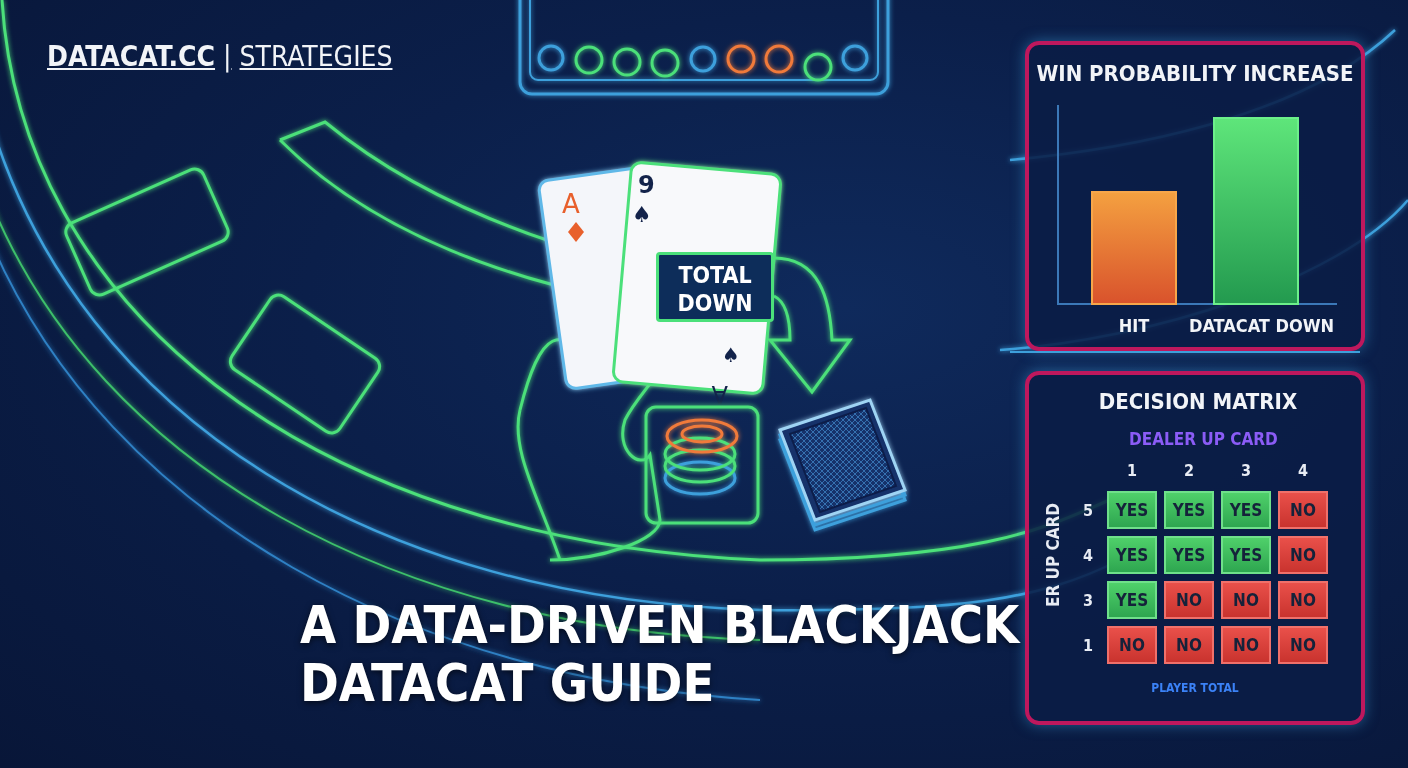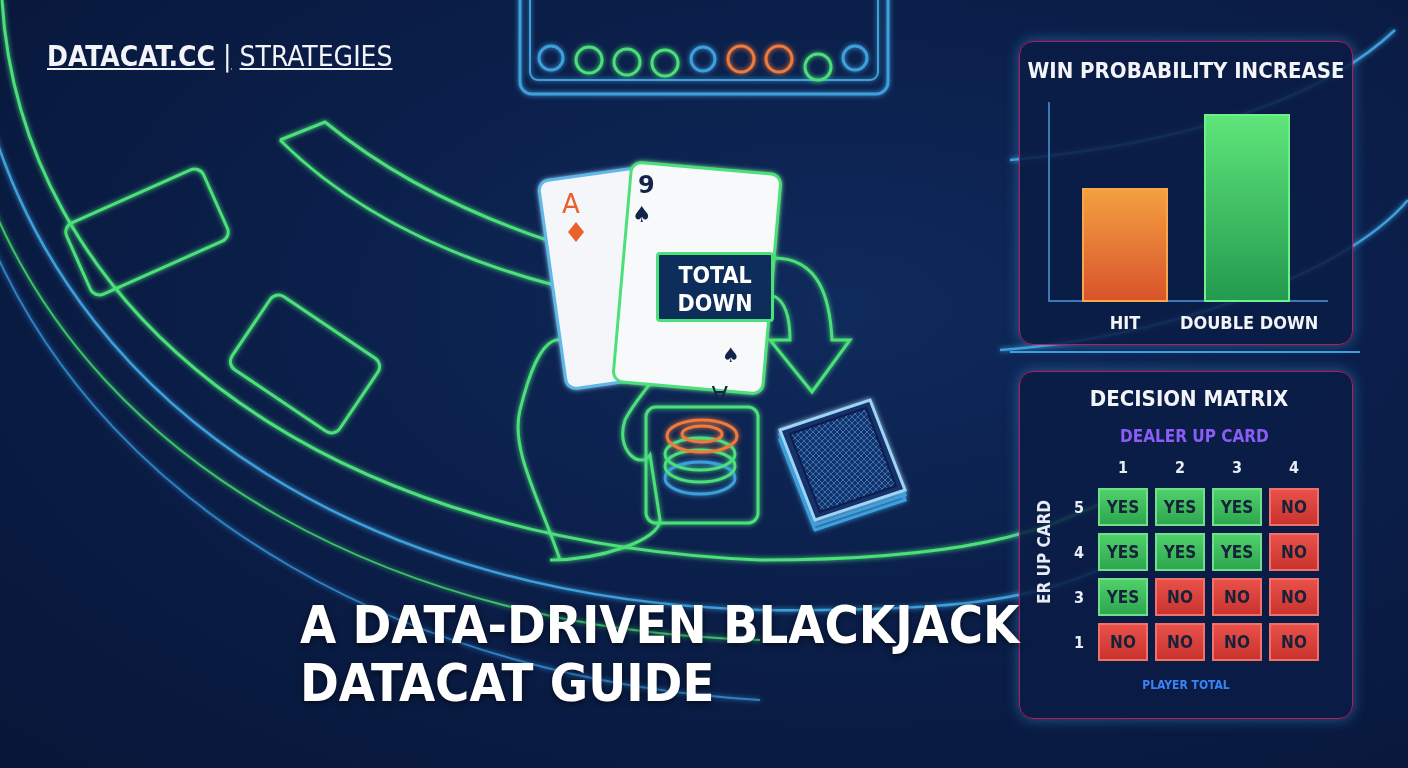--- a/index.html
+++ b/index.html
@@ -5,21 +5,21 @@
   html,body{margin:0;padding:0;}
   body{width:1408px;height:768px;overflow:hidden;position:relative;
     background:radial-gradient(ellipse at 60% 40%, #0f2a5c 0%, #0b1f4a 45%, #081638 100%);
     font-family:"DejaVu Sans Condensed","DejaVu Sans",sans-serif;color:#fff;}
   .scene{position:absolute;left:0;top:0;width:1408px;height:768px;}
   .brand{position:absolute;left:47px;top:40px;font-size:28px;letter-spacing:0px;color:#f2f4f8;white-space:nowrap;text-decoration:underline;}
   .brand .b1{font-weight:bold;}
   .brand .sep{margin:0 8px;font-weight:normal;}
   .brand .b2{font-weight:normal;}
   .headline{position:absolute;left:300px;top:596px;width:820px;text-align:left;font-weight:bold;font-size:52px;line-height:58px;color:#fff;text-shadow:0 2px 6px rgba(0,0,0,0.6);}
-  .panel{position:absolute;border:1px solid #be185d;border-radius:14px;background:rgba(10,28,70,0.88);box-shadow:0 0 14px rgba(62,160,220,0.5);}
+  .panel{position:absolute;border:4px solid #be185d;border-radius:14px;background:rgba(10,28,70,0.88);box-shadow:0 0 14px rgba(62,160,220,0.5);margin-left:6px;}
   .panel-chart{left:1019px;top:41px;width:332px;height:302px;}
   .panel-matrix{left:1019px;top:371px;width:332px;height:346px;}
   .panel-title{position:absolute;left:0;right:0;text-align:center;font-weight:bold;color:#f2f4f8;}
   .chart-title{top:16px;font-size:22px;}
   .axis-y{position:absolute;left:28px;top:60px;width:2px;height:200px;background:#3b78b8;}
   .axis-x{position:absolute;left:28px;top:258px;width:280px;height:2px;background:#3b78b8;}
   .bar{position:absolute;bottom:42px;}
   .bar-hit{left:62px;width:82px;height:110px;background:linear-gradient(#f4a040,#d9532c);border:2px solid #f7a64a;}
   .bar-dd{left:184px;width:82px;height:184px;background:linear-gradient(#5ee57a,#239a4f);border:2px solid #6cf08a;}
   .bar-label{position:absolute;top:270px;font-size:18px;font-weight:bold;color:#f2f4f8;white-space:nowrap;text-align:center;}
@@ -130,21 +130,21 @@
     <div>DOWN</div>
   </div>
 
   <div class="panel panel-chart">
     <div class="panel-title chart-title">WIN PROBABILITY INCREASE</div>
     <div class="axis-y"></div>
     <div class="axis-x"></div>
     <div class="bar bar-hit"></div>
     <div class="bar bar-dd"></div>
     <div class="bar-label lbl-hit">HIT</div>
-    <div class="bar-label lbl-dd">DOUBLE DOWN</div>
+    <div class="bar-label lbl-dd">DATACAT DOWN</div>
   </div>
 
   <div class="panel panel-matrix">
     <div class="panel-title matrix-title">DECISION MATRIX</div>
     <div class="matrix-sub">DEALER UP CARD</div>
     <div class="yaxis-lbl">
         <span>ER UP CARD</span>
       </div>
 
     <div class="col-h" style="left:78px">1</div>

